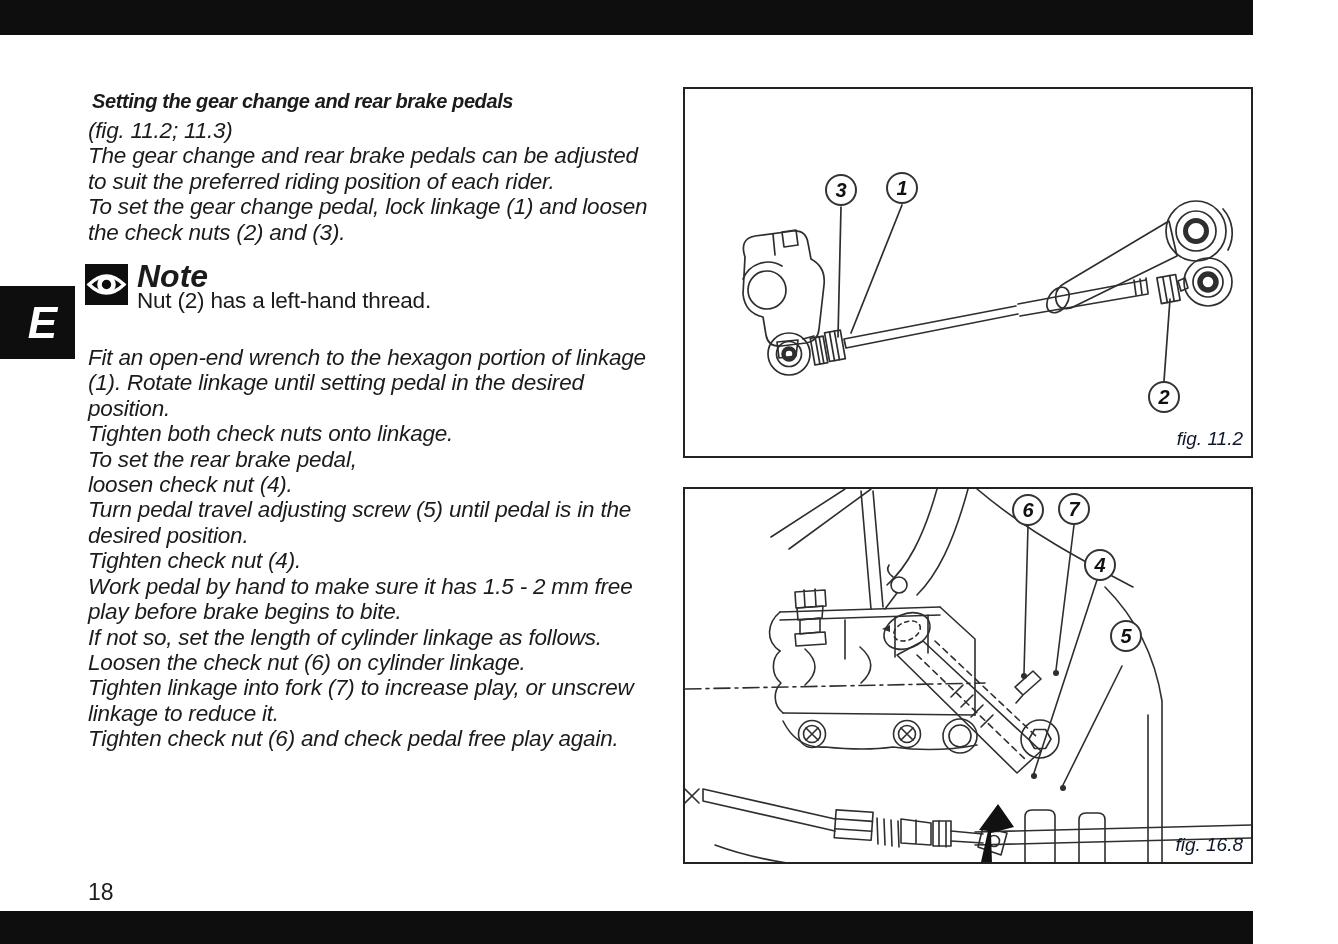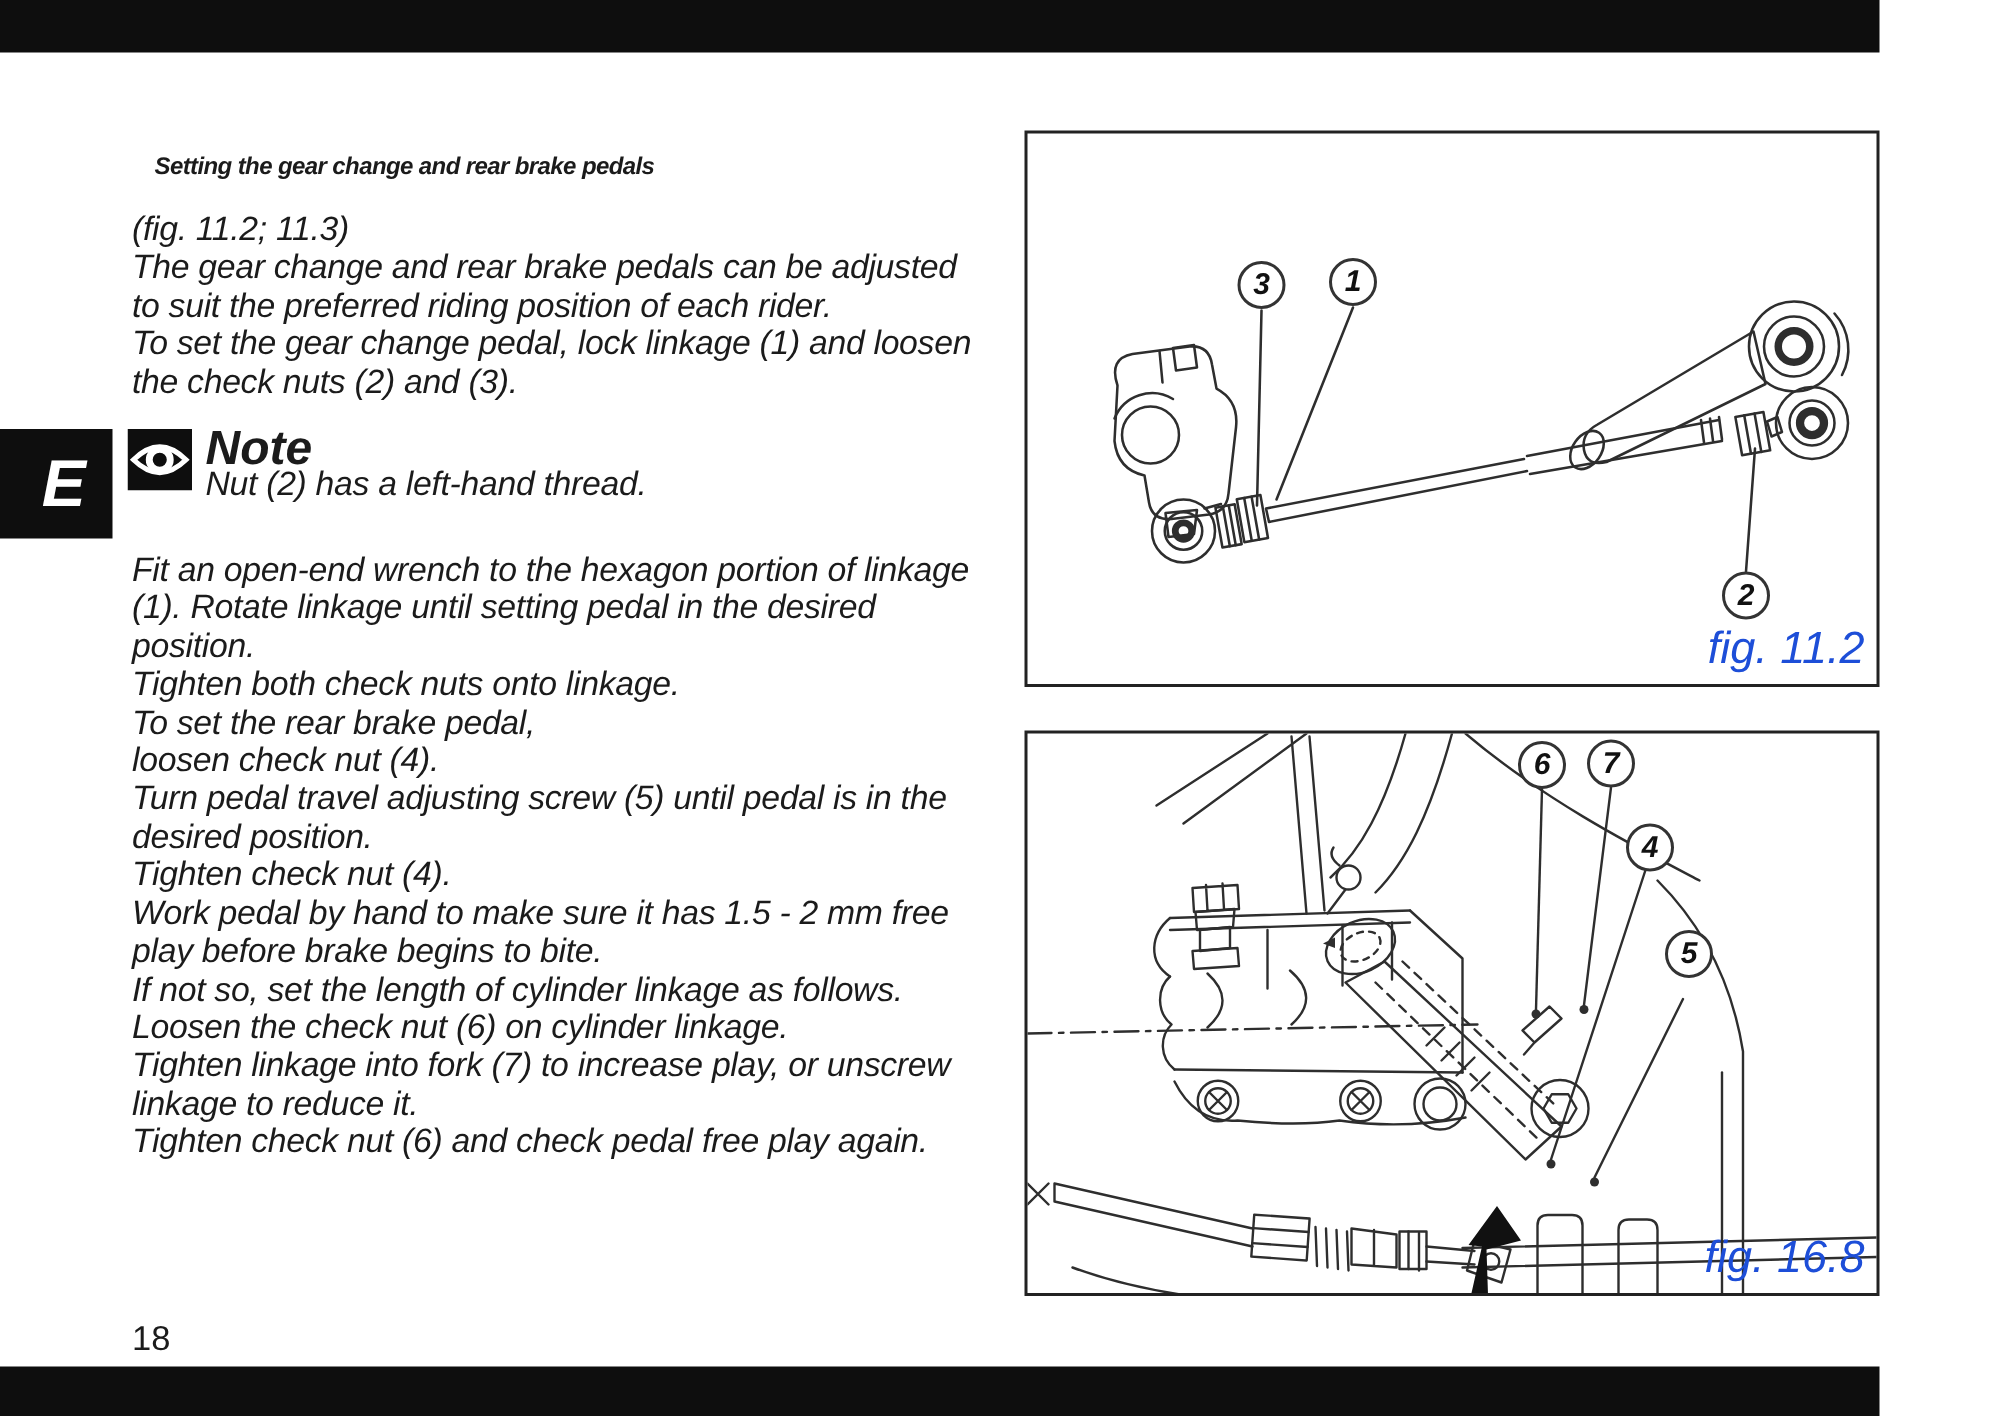--- a/index.html
+++ b/index.html
@@ -12,42 +12,42 @@
   .bar.bottom{top:911px;height:33px;}
 
   .section-tab{
     position:absolute;left:0;top:286px;width:75px;height:73px;background:#0e0e0e;
     color:#ffffff;display:flex;align-items:center;justify-content:center;
     font-weight:bold;font-style:italic;font-size:44px;padding-left:10px;box-sizing:border-box;
   }
 
   .textcol{position:absolute;left:88px;top:84px;width:578px;}
   .article-title{
-    margin:15px;font-size:16px;line-height:26px;font-weight:bold;font-style:italic;
+    margin:4px;font-size:20px;line-height:26px;font-weight:bold;font-style:italic;
     letter-spacing:-0.4px;white-space:nowrap;
   }
   .body-text{
     font-style:italic;font-size:22.5px;line-height:25.4px;white-space:pre-line;
     letter-spacing:-0.2px;
   }
   .note-row{display:flex;margin-top:19px;margin-left:-3px;height:41px;}
   .note-icon{width:43px;height:41px;flex:0 0 auto;}
   .note-text{margin-left:9px;}
   .note-title{font-weight:bold;font-style:italic;font-size:32px;line-height:24px;}
-  .note-body{font-style:italic;font-size:22.5px;line-height:26px;letter-spacing:-0.2px;}
+  .note-body{font-size:22.5px;line-height:26px;letter-spacing:-0.2px;}
   .after-note{margin-top:40px;}
 
   .page-number{position:absolute;left:88px;top:879px;font-size:23px;}
 
   .figure{position:absolute;left:683px;border:2px solid #222;background:#fff;box-sizing:border-box;}
   .figure.f1{top:87px;width:570px;height:371px;}
   .figure.f2{top:487px;width:570px;height:377px;}
   .figure svg{position:absolute;left:0;top:0;}
   .fig-caption{
-    position:absolute;right:8px;bottom:6px;font-style:italic;font-size:30px;color:#1d4ed8;
+    position:absolute;right:8px;bottom:6px;font-style:italic;font-size:19px;color:#0f172a;
   }
   .callout{
     position:absolute;width:32px;height:32px;border:2px solid #333;border-radius:50%;
     background:#fff;display:flex;align-items:center;justify-content:center;
     font-weight:bold;font-style:italic;font-size:20px;color:#111;box-sizing:border-box;
   }
 </style>
 </head>
 <body>
 

